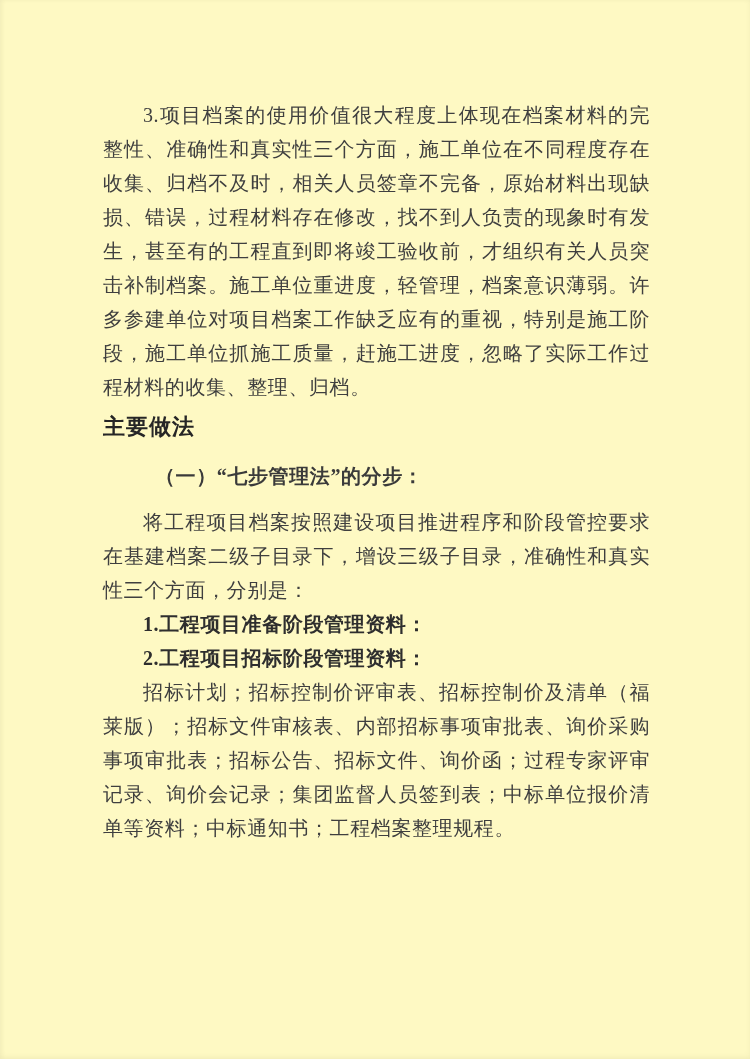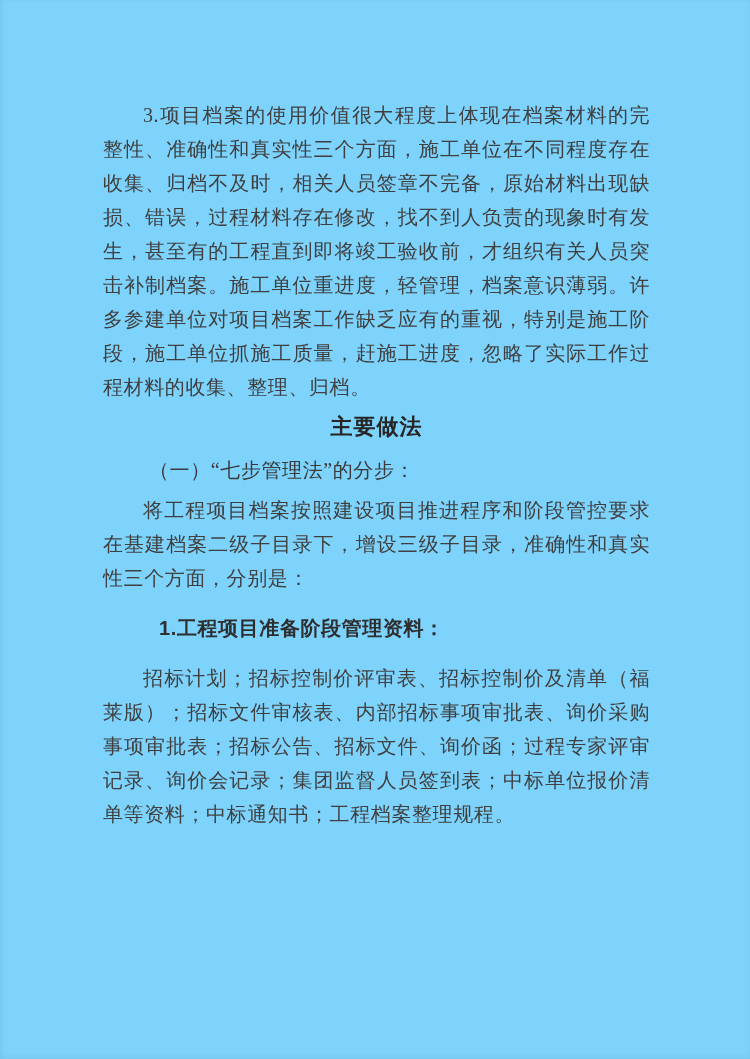--- a/index.html
+++ b/index.html
@@ -11,21 +11,21 @@
     height: 1059px;
     background: #ffffff;
     overflow: hidden;
     position: relative;
   }
   .page {
     box-sizing: border-box;
     width: 750px;
     height: 1059px;
     padding: 98px 100px 0 103px;
-    background: #7dd3fc;
+    background: #fef9c3;
     
     box-shadow: inset 0 -2px 6px rgba(0,0,0,0.04), inset 2px 0 5px rgba(0,0,0,0.03);
   }
   .body-para {
     margin: 0;
     font-family: "Liberation Serif", "DejaVu Serif", serif;
     font-size: 20px;
     line-height: 34px;
     letter-spacing: 0.6px;
     color: #3f3f3f;
@@ -33,36 +33,36 @@
     text-align-last: left;
     text-indent: 2em;
   }
   .heading-center {
     margin: 3px 0 3px 0;
     font-family: "Liberation Sans", "DejaVu Sans", sans-serif;
     font-size: 22px;
     font-weight: bold;
     line-height: 40px;
     color: #262626;
-    text-align: center;
+    text-align: left;
     letter-spacing: 1px;
   }
   .sub-heading {
-    margin: 6px;
+    margin: 12px;
     font-family: "Liberation Serif", "DejaVu Serif", serif;
     font-size: 20px;
     line-height: 34px;
     letter-spacing: 0.6px;
     color: #3a3a3a;
     text-indent: 2em;
-    font-weight: 400;
+    font-weight: 700;
   }
   .bold-item-heading {
-    margin: 16px;
-    font-family: Liberation Sans, sans-serif;
+    margin: 0;
+    font-family: Liberation Serif, serif;
     font-size: 20px;
     font-weight: bold;
     line-height: 34px;
     letter-spacing: 0.6px;
     color: #2e2e2e;
     text-indent: 2em;
   }
 </style>
 </head>
 <body>
@@ -74,16 +74,17 @@
   <h1 class="heading-center">主要做法</h1>
 
 
   <p class="sub-heading">（一）“七步管理法”的分步：</p>
 
   <p class="body-para">将工程项目档案按照建设项目推进程序和阶段管控要求在基建档案二级子目录下，增设三级子目录，准确性和真实性三个方面，分别是：</p>
 
   <p class="bold-item-heading">1.工程项目准备阶段管理资料：</p>
 
 
+  <p class="bold-item-heading">2.工程项目招标阶段管理资料：</p>
 
   <p class="body-para">招标计划；招标控制价评审表、招标控制价及清单（福莱版）；招标文件审核表、内部招标事项审批表、询价采购事项审批表；招标公告、招标文件、询价函；过程专家评审记录、询价会记录；集团监督人员签到表；中标单位报价清单等资料；中标通知书；工程档案整理规程。</p>
 
 </div>
 
 </body></html>

